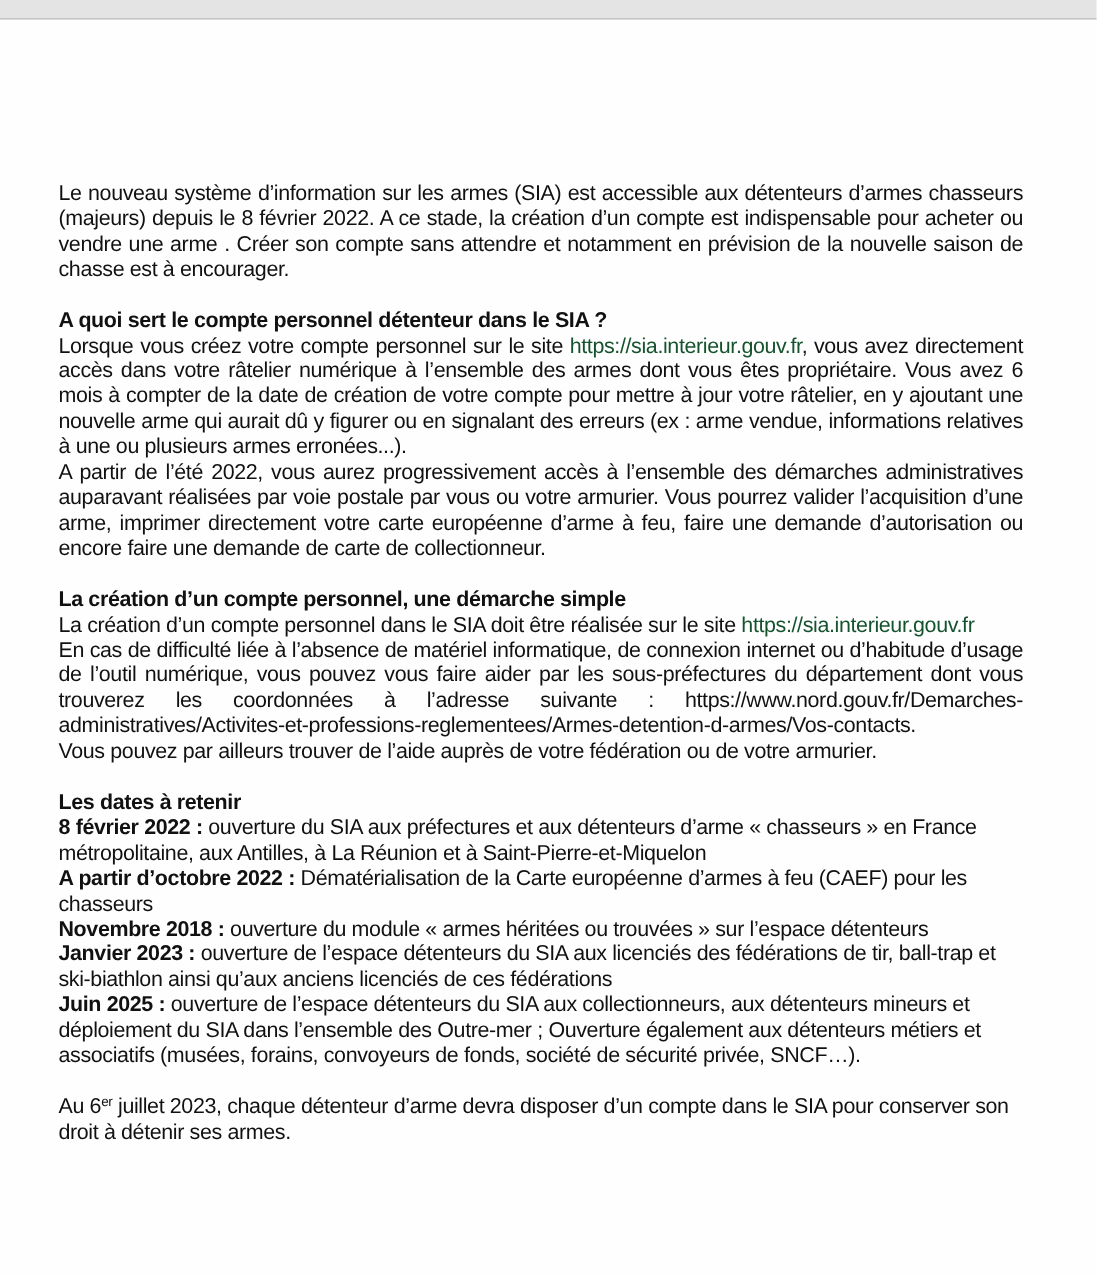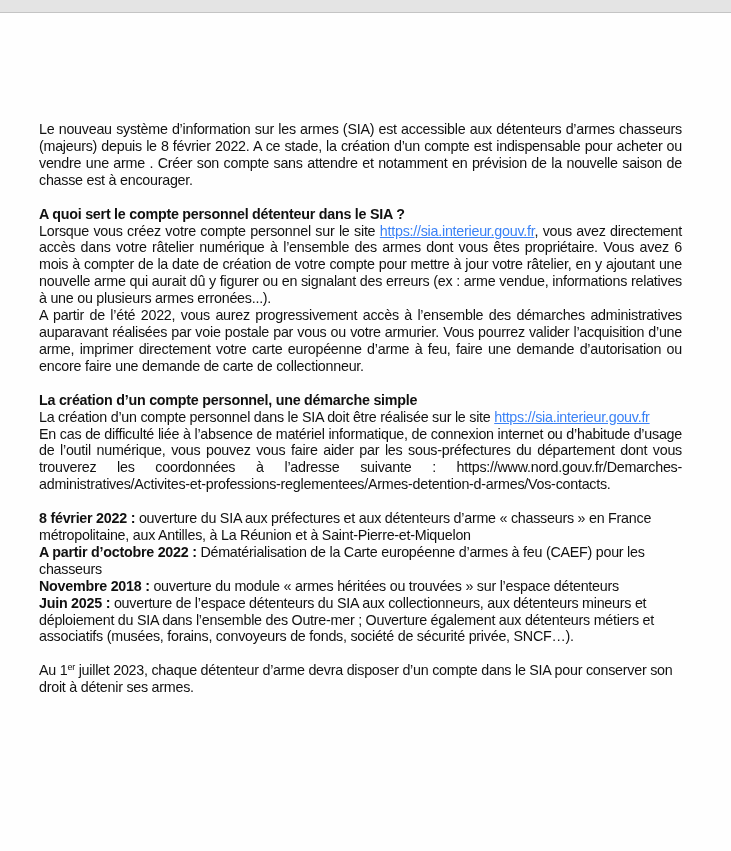--- a/index.html
+++ b/index.html
@@ -35,22 +35,21 @@
     .justify {
       text-align: justify;
       text-align-last: left;
     }
     .gap {
       height: 17px;
     }
     .italic { font-style: italic; }
     .bold { font-weight: bold; }
     a.link {
-      color: #3b82f6;
-      text-decoration: underline;
+      color: #14532d;
     }
     sup {
       font-size: 9px;
       line-height: 0;
       vertical-align: 5px;
     }
   </style>
 </head>
 <body>
 
@@ -63,23 +62,26 @@
   <div class="gap"></div>
 
   <p class="bold">A quoi sert le compte personnel détenteur dans le SIA ?</p>
   <p class="justify"><span>Lorsque vous créez votre compte personnel sur le site </span><a class="link">https://sia.interieur.gouv.fr</a><span>, vous avez directement accès dans votre râtelier numérique à l’ensemble des armes dont vous êtes propriétaire. Vous avez 6 mois à compter de la date de création de votre compte pour mettre à jour votre râtelier, en y ajoutant une nouvelle arme qui aurait dû y figurer ou en signalant des erreurs (ex : arme  vendue, informations relatives à une ou plusieurs armes erronées...).</span></p>
   <p class="justify">A partir de l’été 2022, vous aurez progressivement accès à l’ensemble des démarches administratives auparavant réalisées par voie postale par vous ou votre armurier. Vous pourrez valider l’acquisition d’une arme, imprimer directement votre carte européenne d’arme à feu, faire une demande d’autorisation ou encore faire une demande de carte de collectionneur.</p>
   <div class="gap"></div>
 
   <p class="bold">La création d’un compte personnel, une démarche simple</p>
   <p><span>La création d’un compte personnel dans le SIA doit être réalisée sur le site </span><a class="link">https://sia.interieur.gouv.fr</a></p>
   <p class="justify">En cas de difficulté liée à l’absence de matériel informatique, de connexion internet ou d’habitude d’usage de l’outil numérique, vous pouvez vous faire aider par les sous-préfectures du département dont vous trouverez les coordonnées à l’adresse suivante : https://www.nord.gouv.fr/Demarches-administratives/Activites-et-professions-reglementees/Armes-detention-d-armes/Vos-contacts.</p>
+  <p>Vous pouvez par ailleurs trouver de l’aide auprès de votre fédération ou de votre armurier.</p>
   <div class="gap"></div>
 
+  <p class="bold">Les dates à retenir</p>
   <p><b>8 février 2022 :</b><span> ouverture du SIA aux préfectures et aux détenteurs d’arme « chasseurs » en France métropolitaine, aux Antilles, à La Réunion et à Saint-Pierre-et-Miquelon</span></p>
   <p><b>A partir d’octobre 2022 :</b><span> Dématérialisation de la Carte européenne d’armes à feu (CAEF) pour les chasseurs</span></p>
   <p><b>Novembre 2018 :</b><span> ouverture du module « armes héritées ou trouvées » sur l’espace détenteurs</span></p>
+  <p><b>Janvier 2023 :</b><span> ouverture de l’espace détenteurs du SIA aux licenciés des fédérations de tir, ball-trap et ski-biathlon ainsi qu’aux anciens licenciés de ces fédérations</span></p>
   <p><b>Juin 2025 :</b><span> ouverture de l’espace détenteurs du SIA aux collectionneurs, aux détenteurs mineurs et déploiement du SIA dans l’ensemble des Outre-mer ; Ouverture également aux détenteurs métiers et associatifs (musées, forains, convoyeurs de fonds, société de sécurité privée, SNCF…).</span></p>
   <div class="gap"></div>
 
-  <p><span>Au 1</span><sup>er</sup><span> juillet 2023, chaque détenteur d’arme devra disposer d’un compte dans le SIA pour conserver son droit à détenir ses armes.</span></p>
+  <p><span>Au 6</span><sup>er</sup><span> juillet 2023, chaque détenteur d’arme devra disposer d’un compte dans le SIA pour conserver son droit à détenir ses armes.</span></p>
 
 </div>
 
 </body></html>

